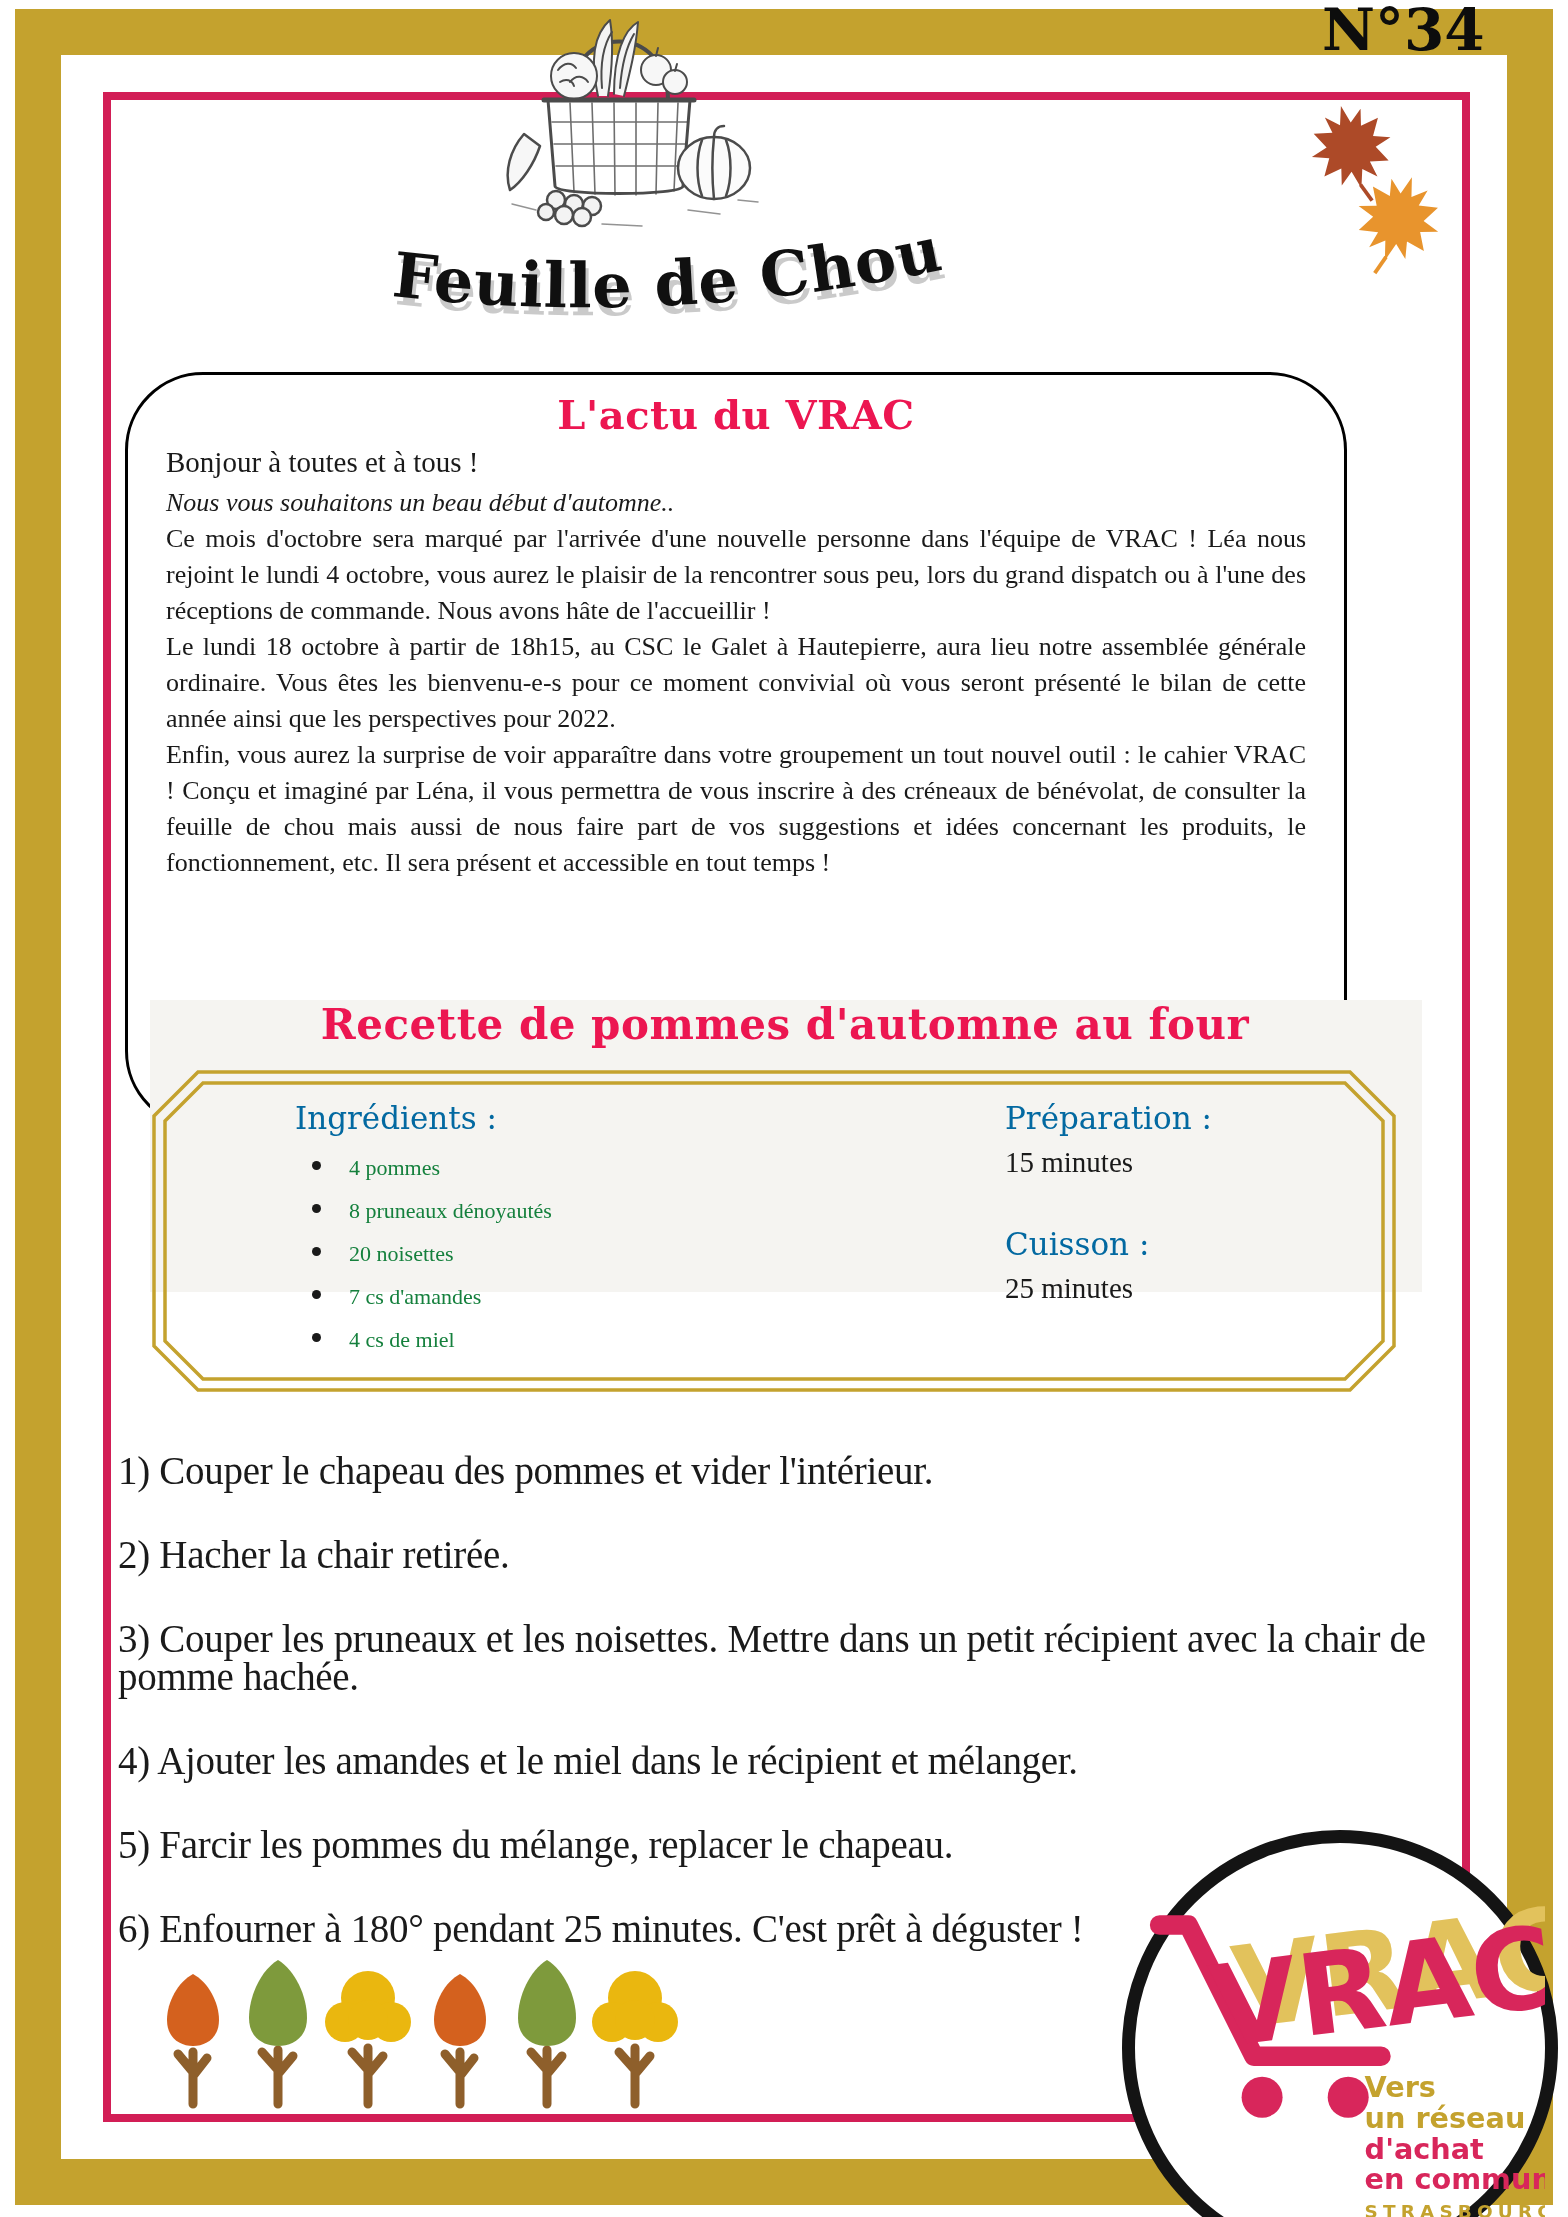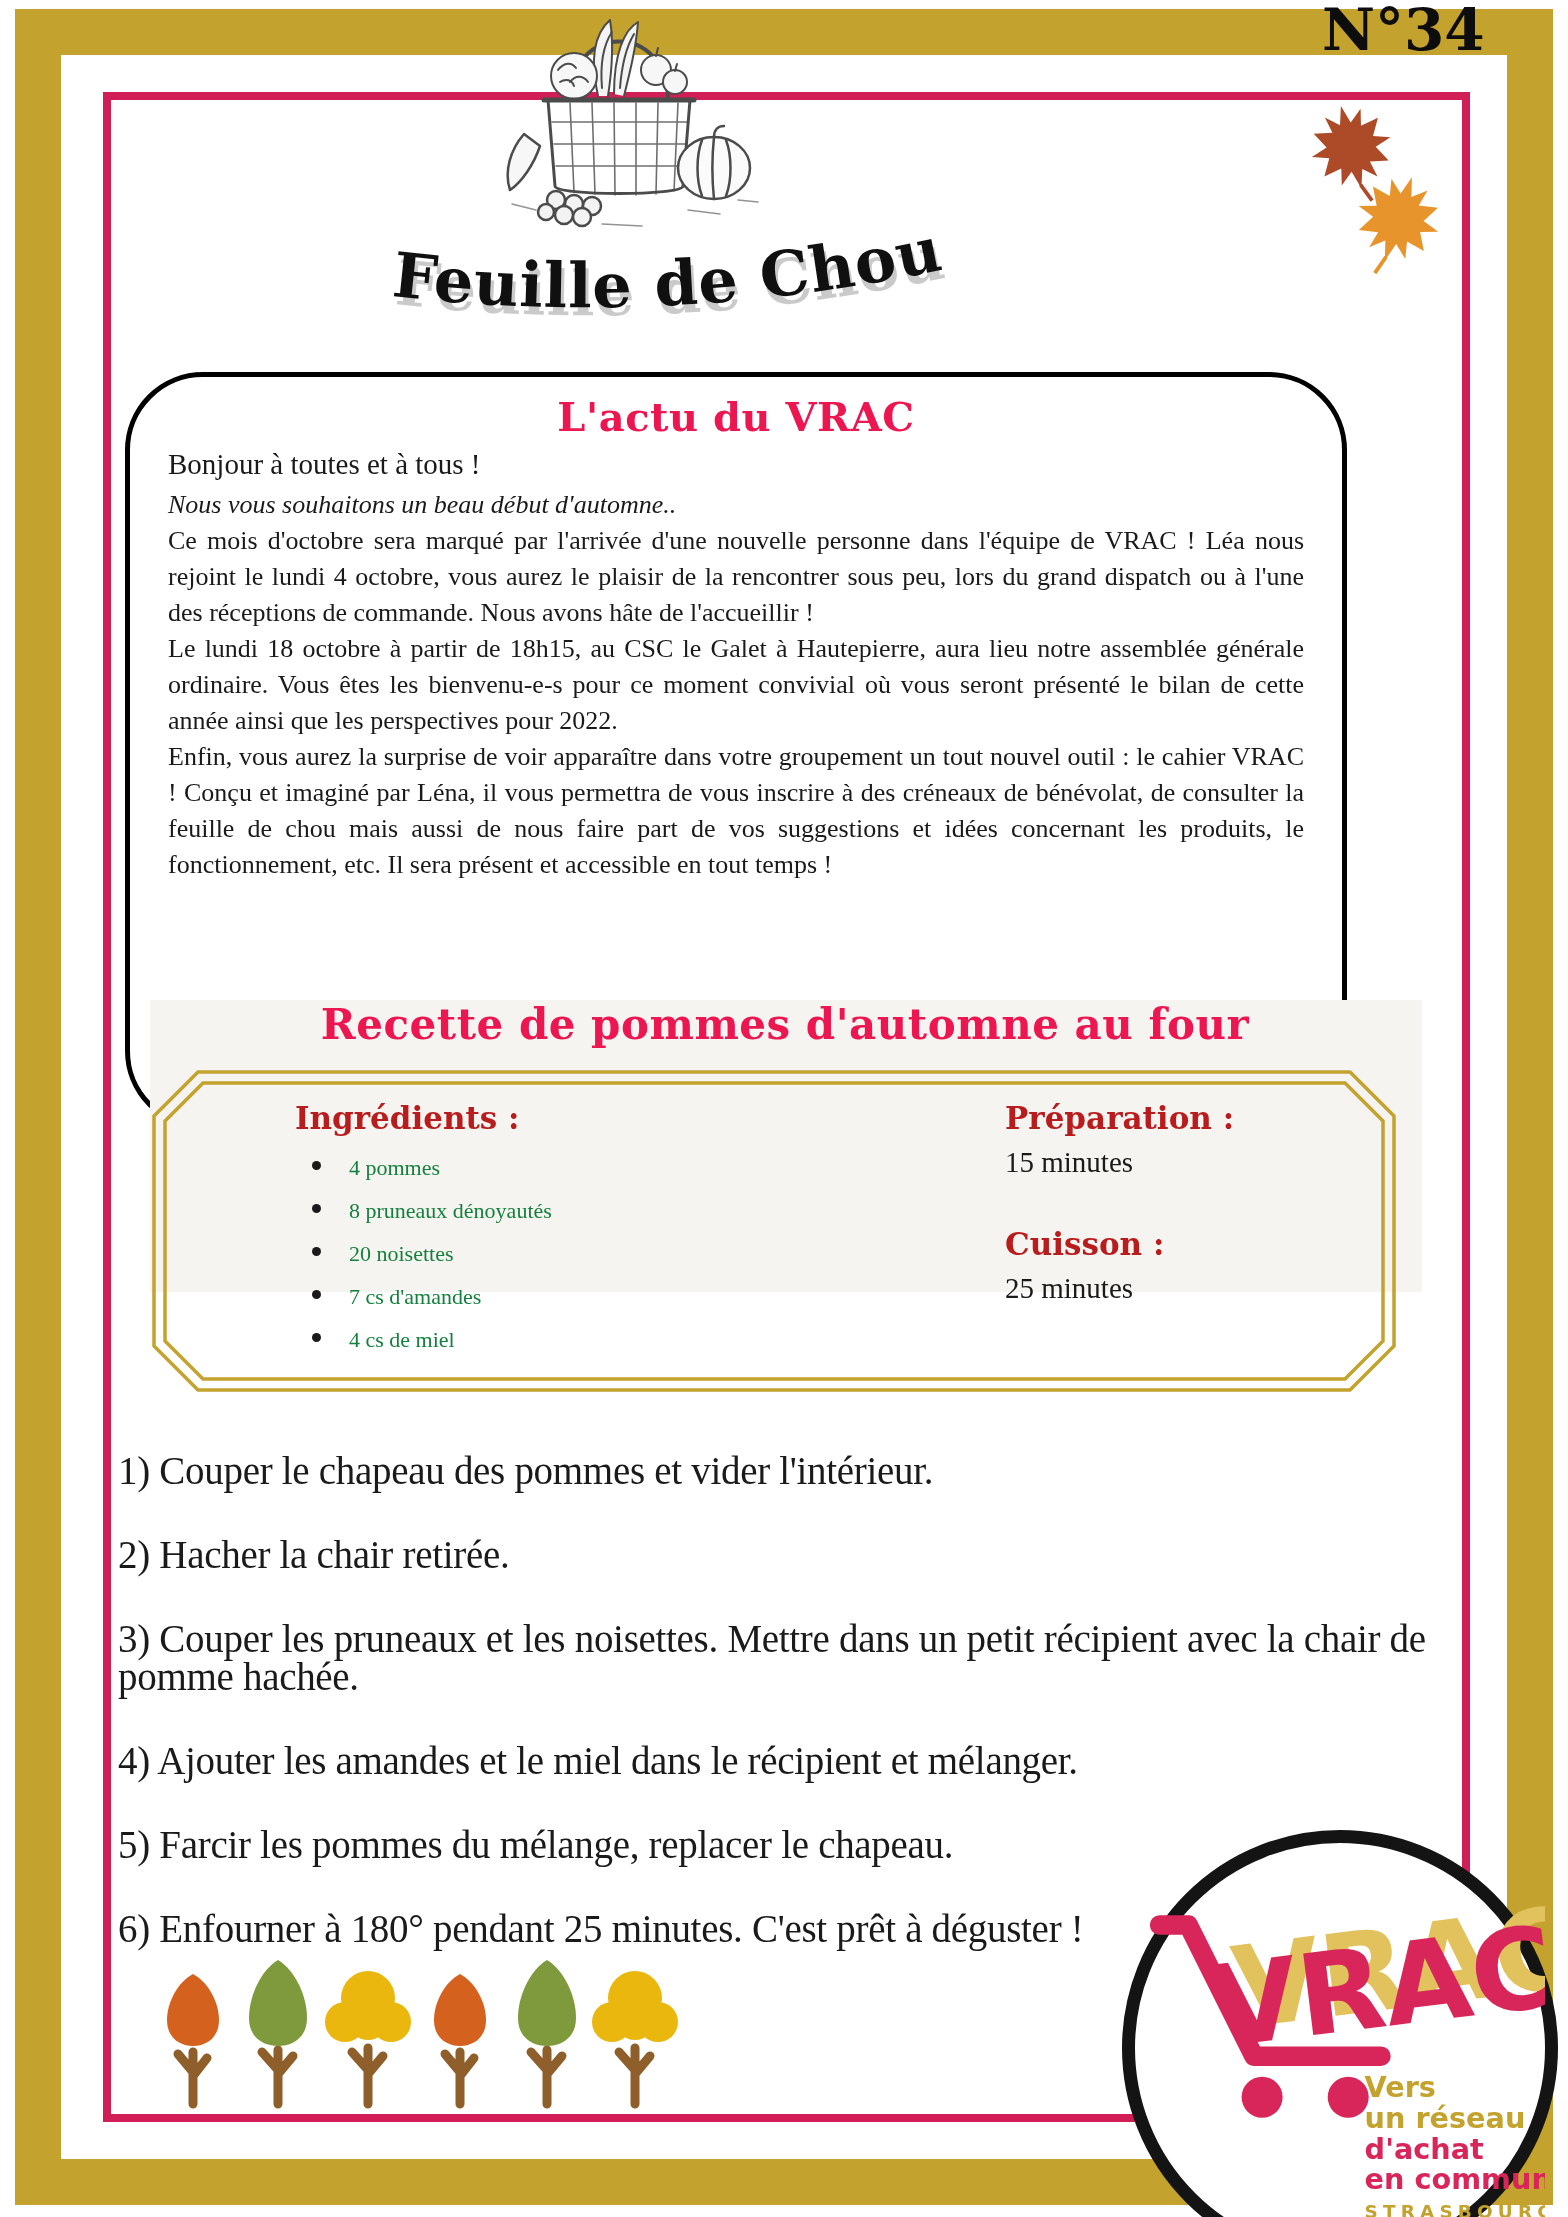--- a/index.html
+++ b/index.html
@@ -24,21 +24,21 @@
   }
   .basket { position:absolute; left:452px; top:4px; width:336px; height:232px; }
   .masthead-svg { position:absolute; left:382px; top:218px; width:644px; height:132px; }
   .masthead-svg text { font-family:"DejaVu Serif", serif; font-weight:bold; font-size:62px; letter-spacing:1px; }
   .masthead-shadow { fill:#b9b9b9; opacity:.75; }
   .masthead-main  { fill:#101010; }
   .leaves { position:absolute; left:1288px; top:98px; width:180px; height:180px; }
   
   .actu-box {
     position:absolute; left:125px; top:372px; width:1222px; height:757px;
-    border:5px solid #000000; border-radius:78px; box-sizing:border-box;
+    border:3px solid #000000; border-radius:78px; box-sizing:border-box;
     padding:14px 38px 0 38px; background:#ffffff;
   }
   .actu-title {
     margin:2px 0 8px 0; text-align:center; font-family:"DejaVu Serif", serif;
     font-weight:bold; font-size:40px; color:#EC1651; letter-spacing:0.5px;
   }
   .actu-greeting { margin:0 0 6px 0; font-size:29px; }
   .actu-intro    { margin:0; font-size:26px; line-height:36px;font-style:italic; }
   .actu-par      { margin:0; font-size:26px; line-height:36px; text-align:justify; }
   
@@ -46,22 +46,22 @@
     position:absolute; left:150px; top:1000px; width:1272px; height:292px;
     background:#f5f4f1;
   }
   .recipe-title {
     position:absolute; left:105px; top:1000px; width:1360px; margin:0;
     text-align:center; font-family:"DejaVu Serif", serif; font-weight:bold;
     font-size:42px; color:#EC1651; letter-spacing:0.5px;
   }
   .recipe-frame { position:absolute; left:152px; top:1070px; width:1244px; height:322px; }
   .ing-label, .prep-label, .cook-label {
-    position:absolute; font-family:"DejaVu Serif", serif; font-weight:bold;
-    font-size:31px; color:#b91c1c;
+    position:absolute; font-family:"DejaVu Serif", serif; font-weight:normal;
+    font-size:31px; color:#0369a1;
   }
   .ing-label  { left:295px;  top:1100px; }
   .prep-label { left:1005px; top:1100px; }
   .cook-label { left:1005px; top:1226px; }
   .time-value { position:absolute; font-size:29px; color:#1a1a1a; }
   .prep-time  { left:1005px; top:1146px; }
   .cook-time  { left:1005px; top:1272px; }
   .ing-list { position:absolute; left:312px; top:1146px; margin:0; padding:0; list-style:none; }
   .ing-list li { font-size:22px; line-height:43px; color:#15803d; }
   .ing-list li::before {

